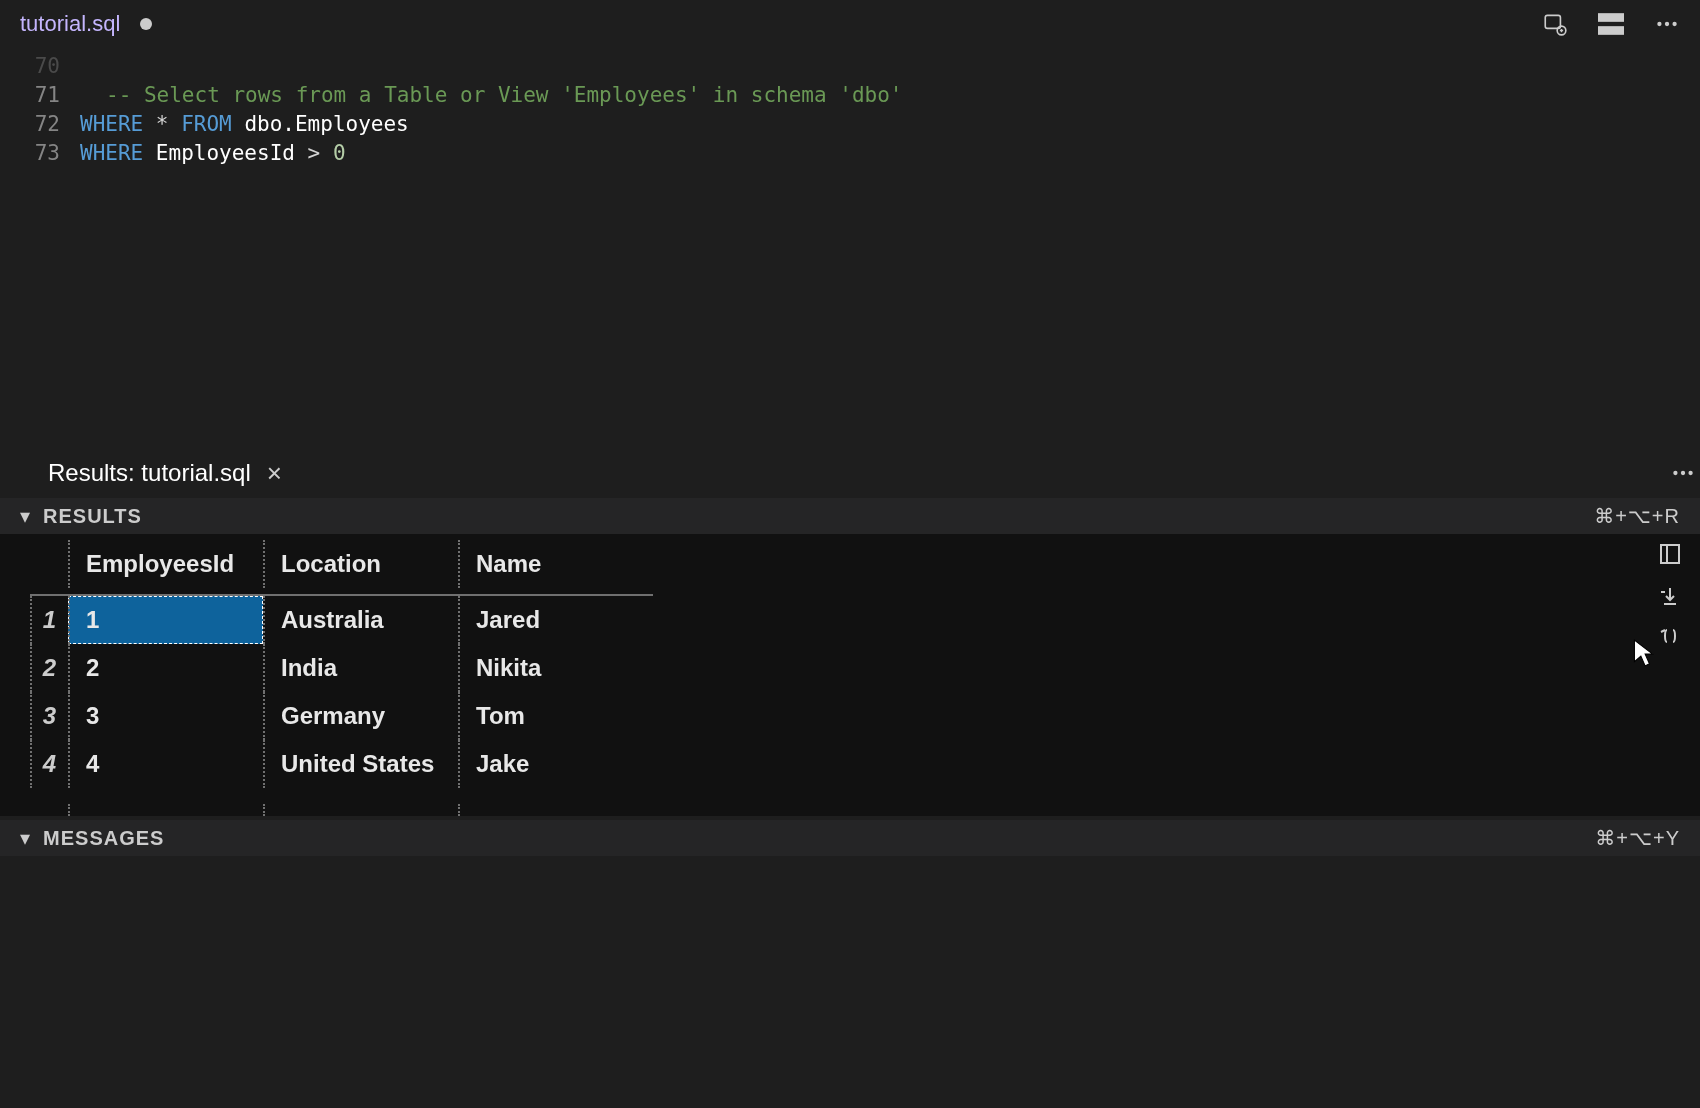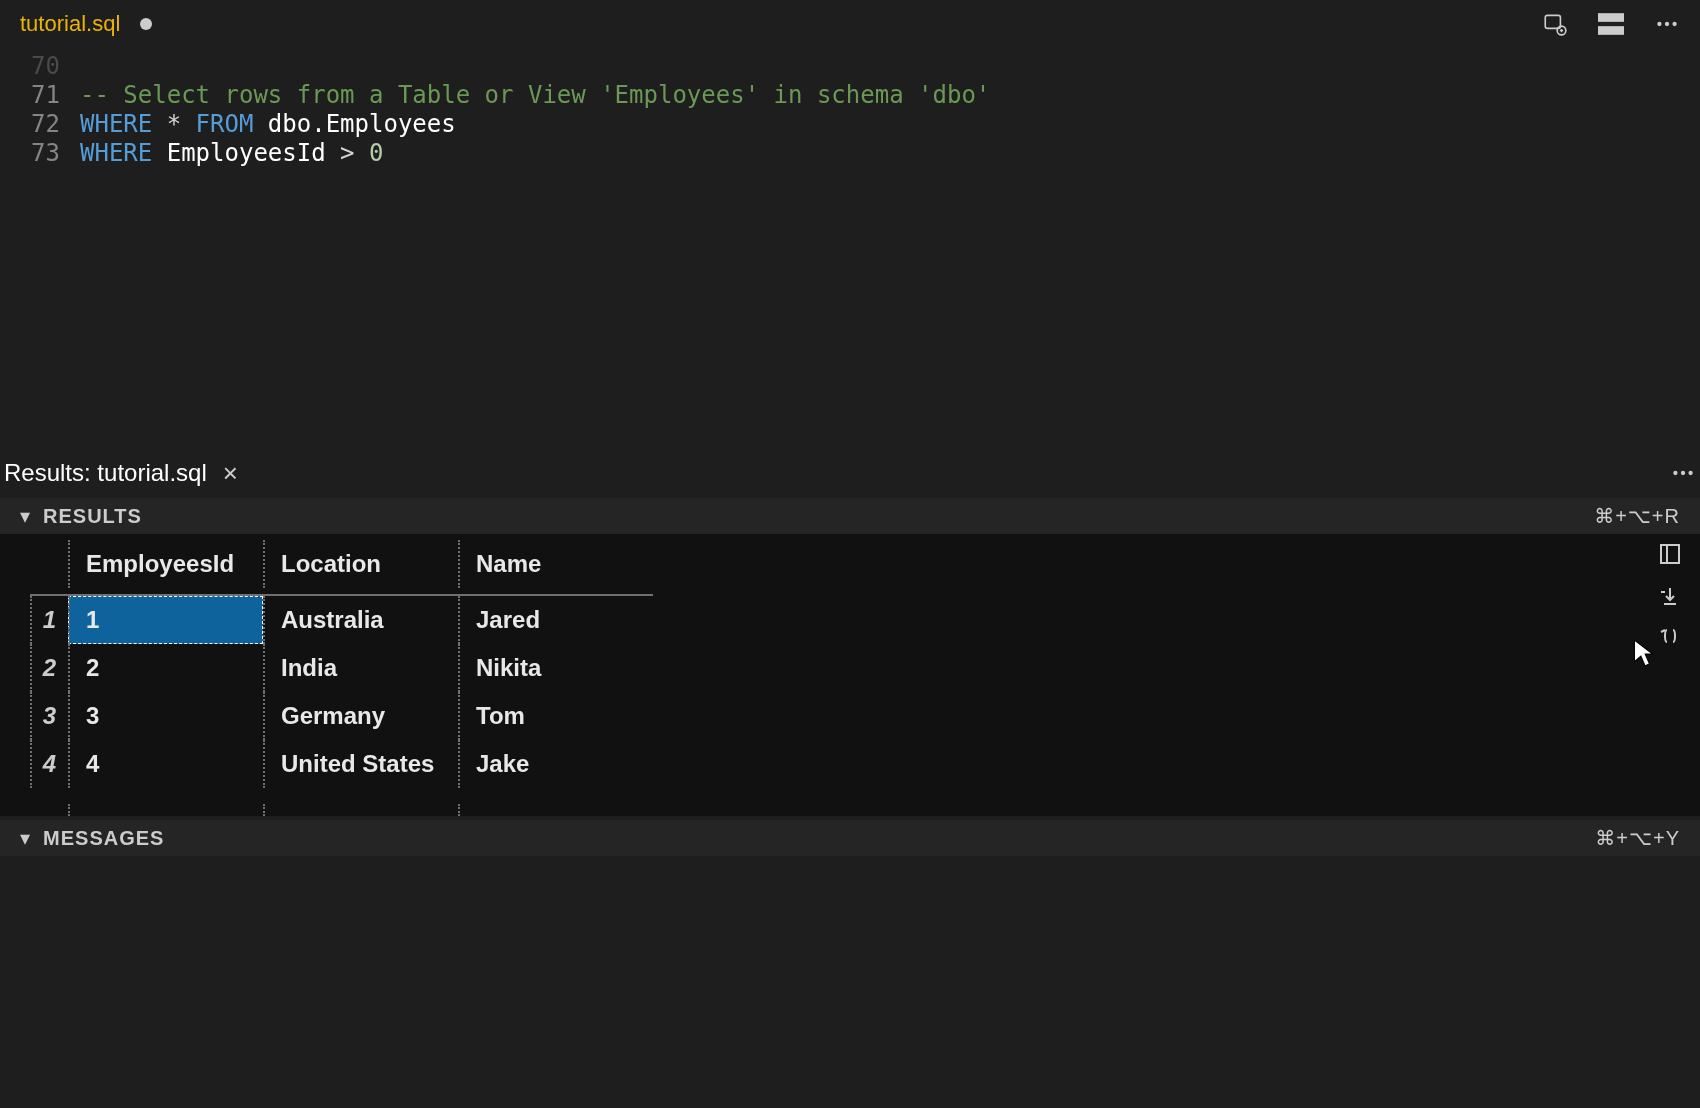--- a/index.html
+++ b/index.html
@@ -1,37 +1,37 @@
 <!DOCTYPE html>
 <html><head>
 <meta charset="utf-8">
 <style>
   * { box-sizing: border-box; margin: 0; padding: 0; }
   html, body { width: 1700px; height: 1108px; background: #1e1e1e; color: #cccccc; font-family: -apple-system, BlinkMacSystemFont, "Segoe UI", sans-serif; overflow: hidden; }
   
   .tab-bar { height: 48px; background: #1e1e1e; display: flex; align-items: center; padding: 0 10px; }
-  .tab { display: flex; align-items: center; gap: 0; color: #eab308; font-size: 22px; padding: 0 10px; }
+  .tab { display: flex; align-items: center; gap: 0; color: #c4b5fd; font-size: 22px; padding: 0 10px; }
   .tab-dirty-dot { width: 12px; height: 12px; border-radius: 50%; background: #cccccc; margin-left: 20px; }
   .tab-actions { margin-left: auto; display: flex; align-items: center; gap: 30px; padding-right: 10px; }
   .icon-btn { cursor: pointer; display: flex; align-items: center; justify-content: center; color: #cccccc; }
   
-  .editor { background: #1e1e1e; padding: 4px 4px 0 0; font-family: Menlo, Consolas, monospace; font-size: 24px; line-height: 29px; position: relative; height: 400px; }
+  .editor { background: #1e1e1e; padding: 4px 4px 0 0; font-family: Menlo, Consolas, monospace; font-size: 21px; line-height: 29px; position: relative; height: 400px; }
   .line { display: flex; }
   .gutter { width: 80px; text-align: right; color: #858585; padding-right: 20px; user-select: none; }
   .gutter.faded { color: #4a4a4a; }
   .code { white-space: pre; }
-  .tk-comment { color: #6a9955; }
+  .tk-comment { color: #6a9955; margin-left: 26px; }
   .tk-keyword { color: #569cd6; }
   .tk-op { color: #d4d4d4; }
   .tk-ident { color: #ffffff; }
   .tk-num { color: #b5cea8; }
   .cursor { display: inline-block; width: 2px; height: 26px; background: #aeafad; vertical-align: text-bottom; margin-left: -1px; }
 
   .panel { background: #1e1e1e; }
-  .panel-tabbar { height: 50px; display: flex; align-items: center; padding: 0 4px; font-size: 24px; color: #ffffff; }
+  .panel-tabbar { height: 50px; display: flex; align-items: center; padding: 0 4px; font-size: 24px; color: #ffffff; margin-left: 44px; }
   .panel-tab-title { font-weight: 400; }
   .panel-close { margin-left: 16px; font-size: 26px; color: #cccccc; cursor: pointer; }
   .panel-tab-actions { margin-left: auto; display: flex; gap: 20px; }
   
   .section-hdr { background: #252526; padding: 6px 20px; display: flex; align-items: center; font-size: 20px; letter-spacing: 1px; color: #cccccc; }
   .section-hdr .caret { margin-right: 12px; }
   .section-hdr .shortcut { margin-left: auto; color: #cccccc; font-size: 20px; }
   .section-title { font-weight: 700; }
 
   .results-area { background: #111111; padding: 0 0 0 30px; position: relative; }

